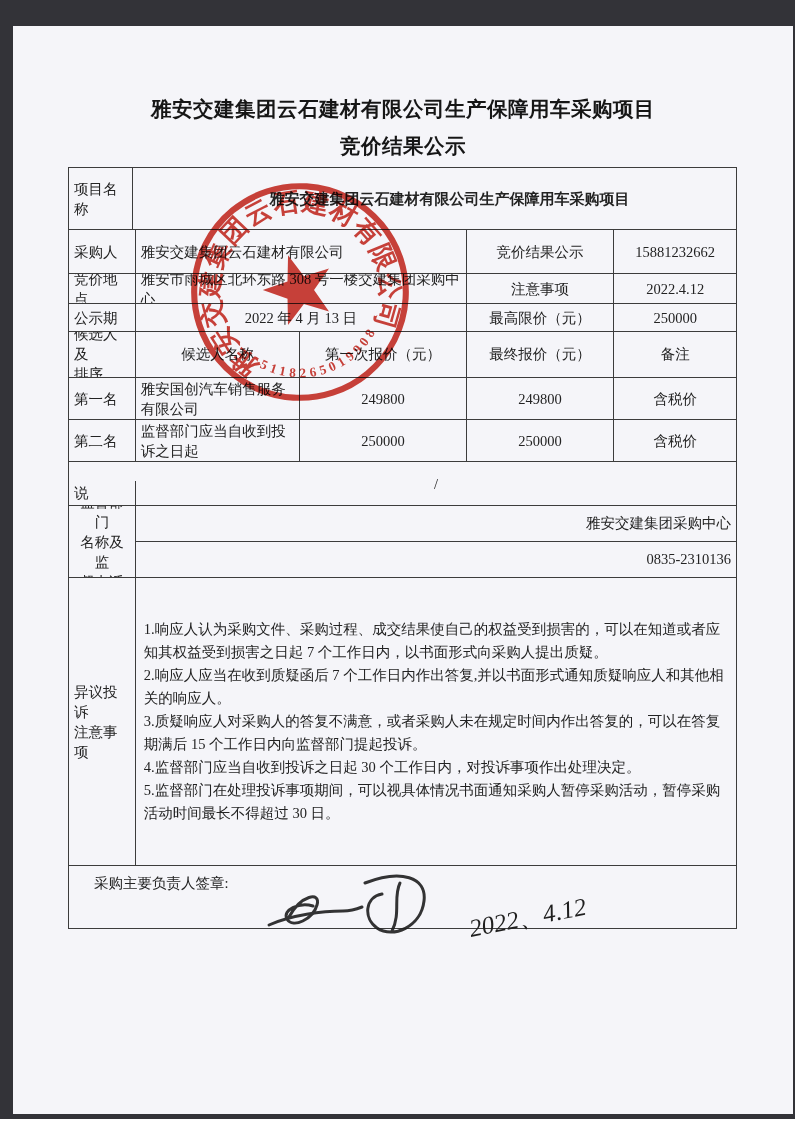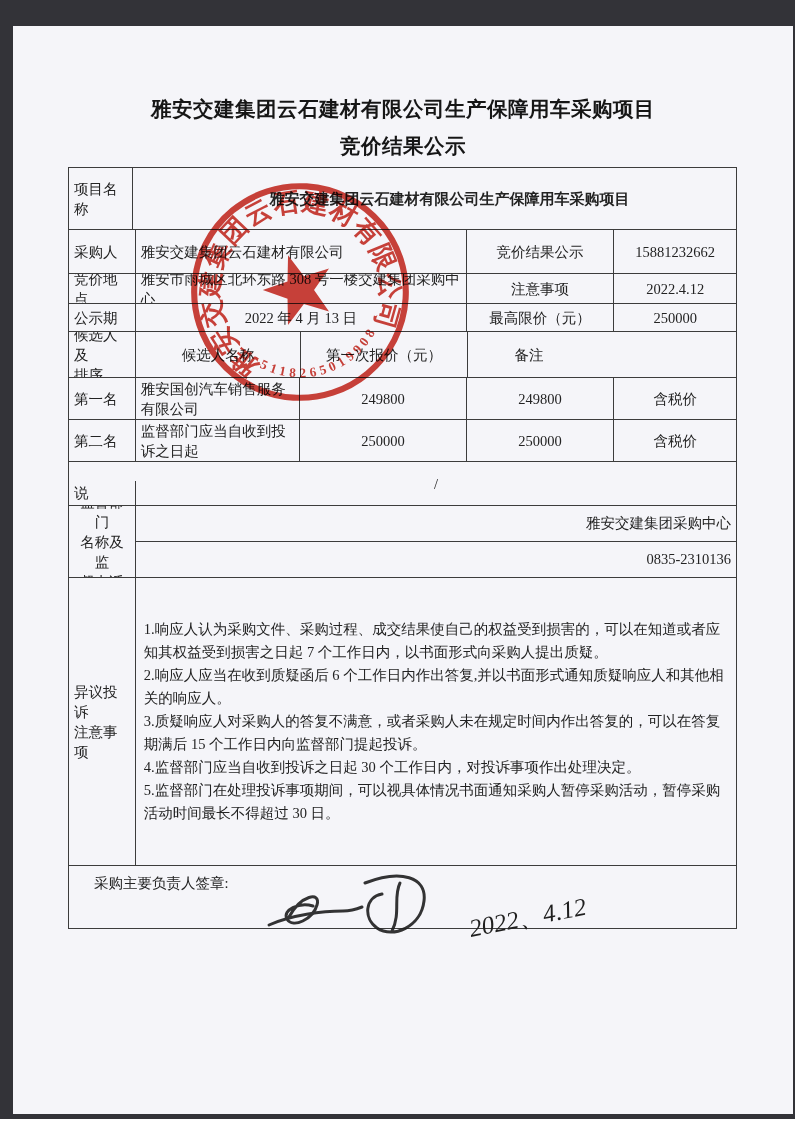--- a/index.html
+++ b/index.html
@@ -81,27 +81,28 @@
         <div class="tcell l" style="width: 332px;">雅安市雨城区北环东路 308 号一楼交建集团采购中心</div>
         <div class="tcell c" style="width: 148px;">注意事项</div>
         <div class="tcell c" style="width: 122px;">2022.4.12</div>
       </div>
       <div class="trow" style="height: 28px;">
         <div class="tcell l" style="width: 67px;">公示期</div>
         <div class="tcell c" style="width: 332px;">2022 年 4 月 13 日</div>
         <div class="tcell c" style="width: 148px;">最高限价（元）</div>
         <div class="tcell c" style="width: 122px;">250000</div>
       </div>
-      <div class="trow" style="height: 46px;">
+      <div class="trow" style="height: 46px; font-family: Liberation Mono, monospace;">
         <div class="tcell l" style="width: 67px;">
           <div>候选人及</div>
           <div>排序</div>
         </div>
         <div class="tcell c" style="width: 165px;">候选人名称</div>
         <div class="tcell c" style="width: 167px;">第一次报价（元）</div>
+        <div class="tcell c" style="width: 148px;">最终报价（元）</div>
         <div class="tcell c" style="width: 122px;">备注</div>
       </div>
       <div class="trow" style="height: 42px;">
         <div class="tcell l" style="width: 67px;">第一名</div>
         <div class="tcell l" style="width: 165px;">雅安国创汽车销售服务有限公司</div>
         <div class="tcell c" style="width: 167px;">249800</div>
         <div class="tcell c" style="width: 148px;">249800</div>
         <div class="tcell c" style="width: 122px;">含税价</div>
       </div>
       <div class="trow" style="height: 42px;">
@@ -129,21 +130,21 @@
           <div class="subcell" style="height: 36px;">0835-2310136</div>
         </div>
       </div>
       <div class="trow" style="height: 288px;">
         <div class="tcell l" style="width: 67px;">
           <div>异议投诉</div>
           <div>注意事项</div>
         </div>
         <div class="tcell items" style="width: 602px;">
           <div class="item-line">1.响应人认为采购文件、采购过程、成交结果使自己的权益受到损害的，可以在知道或者应知其权益受到损害之日起 7 个工作日内，以书面形式向采购人提出质疑。</div>
-          <div class="item-line">2.响应人应当在收到质疑函后 6 个工作日内作出答复,并以书面形式通知质疑响应人和其他相关的响应人。</div>
+          <div class="item-line">2.响应人应当在收到质疑函后 7 个工作日内作出答复,并以书面形式通知质疑响应人和其他相关的响应人。</div>
           <div class="item-line">3.质疑响应人对采购人的答复不满意，或者采购人未在规定时间内作出答复的，可以在答复期满后 15 个工作日内向监督部门提起投诉。</div>
           <div class="item-line">4.监督部门应当自收到投诉之日起 30 个工作日内，对投诉事项作出处理决定。</div>
           <div class="item-line">5.监督部门在处理投诉事项期间，可以视具体情况书面通知采购人暂停采购活动，暂停采购活动时间最长不得超过 30 日。</div>
         </div>
       </div>
       <div class="trow" style="height: 62px;">
         <div class="tcell l top" style="width: 669px;">采购主要负责人签章:</div>
       </div>
     </div>
 

